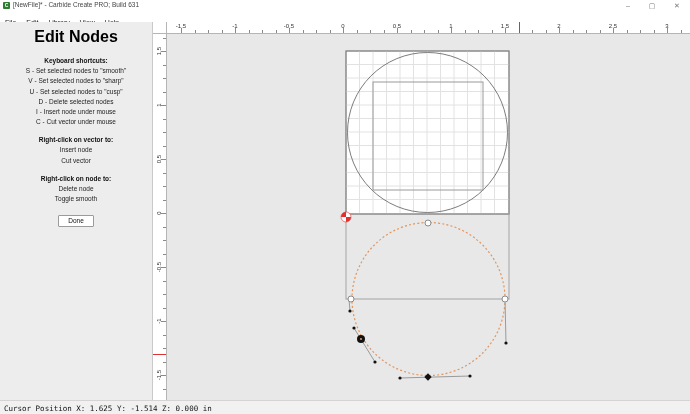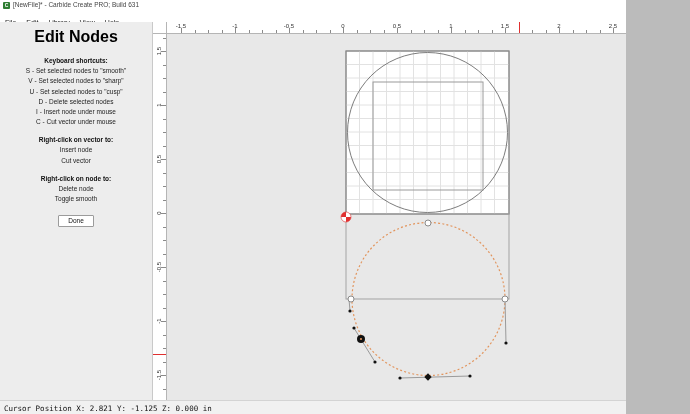--- a/index.html
+++ b/index.html
@@ -1,18 +1,18 @@
 <!DOCTYPE html>
 <html><head>
 <meta charset="utf-8">
 <style>
   * { margin:0; padding:0; box-sizing:border-box; }
   html,body { background:#bbb; }
   .app {
-    position:relative; width:626px; height:414px;
+    position:relative; width:690px; height:414px;
     background:#14b8a6; overflow:hidden;
     font-family:"Liberation Sans", sans-serif;
     -webkit-font-smoothing:antialiased;
   }
   
   .titlebar { position:absolute; left:0; top:0; width:690px; height:11px; background:#fff; }
   .app-icon { position:absolute; left:3px; top:2px; width:7px; height:7px; background:#2e7d32; border-radius:1px; color:#fff; font-size:5px; line-height:7px; text-align:center; font-weight:bold; }
   .title-text { position:absolute; left:13px; top:1px; font-size:6.5px; color:#444; white-space:nowrap; }
   .win-btn { position:absolute; top:0; width:22px; height:11px; text-align:center; font-size:7px; line-height:11px; color:#777; }
   .btn-min { left:617px; } .btn-max { left:641px; } .btn-close { left:666px; }
@@ -212,16 +212,16 @@
         <circle cx="261" cy="189" r="3" fill="#ffffff" stroke="#8a8a8a" stroke-width="1"></circle>
         <circle cx="184" cy="265" r="3" fill="#ffffff" stroke="#8a8a8a" stroke-width="1"></circle>
         <circle cx="338" cy="265" r="3" fill="#ffffff" stroke="#8a8a8a" stroke-width="1"></circle>
         <circle cx="194" cy="305" r="4" fill="#111111"></circle>
         <circle cx="194" cy="305" r="1.1" fill="#e2945c"></circle>
         <rect x="258.4" y="340.4" width="5.2" height="5.2" fill="#111111" transform="rotate(45 261 343)"></rect>
       </svg>
   </div>
 
   <div class="statusbar">
-    <div class="status-text">Cursor Position X: 2.821 Y: -1.125 Z: 0.000 in</div>
+    <div class="status-text">Cursor Position X: 1.625 Y: -1.514 Z: 0.000 in</div>
   </div>
 
 </div>
 
 </body></html>

